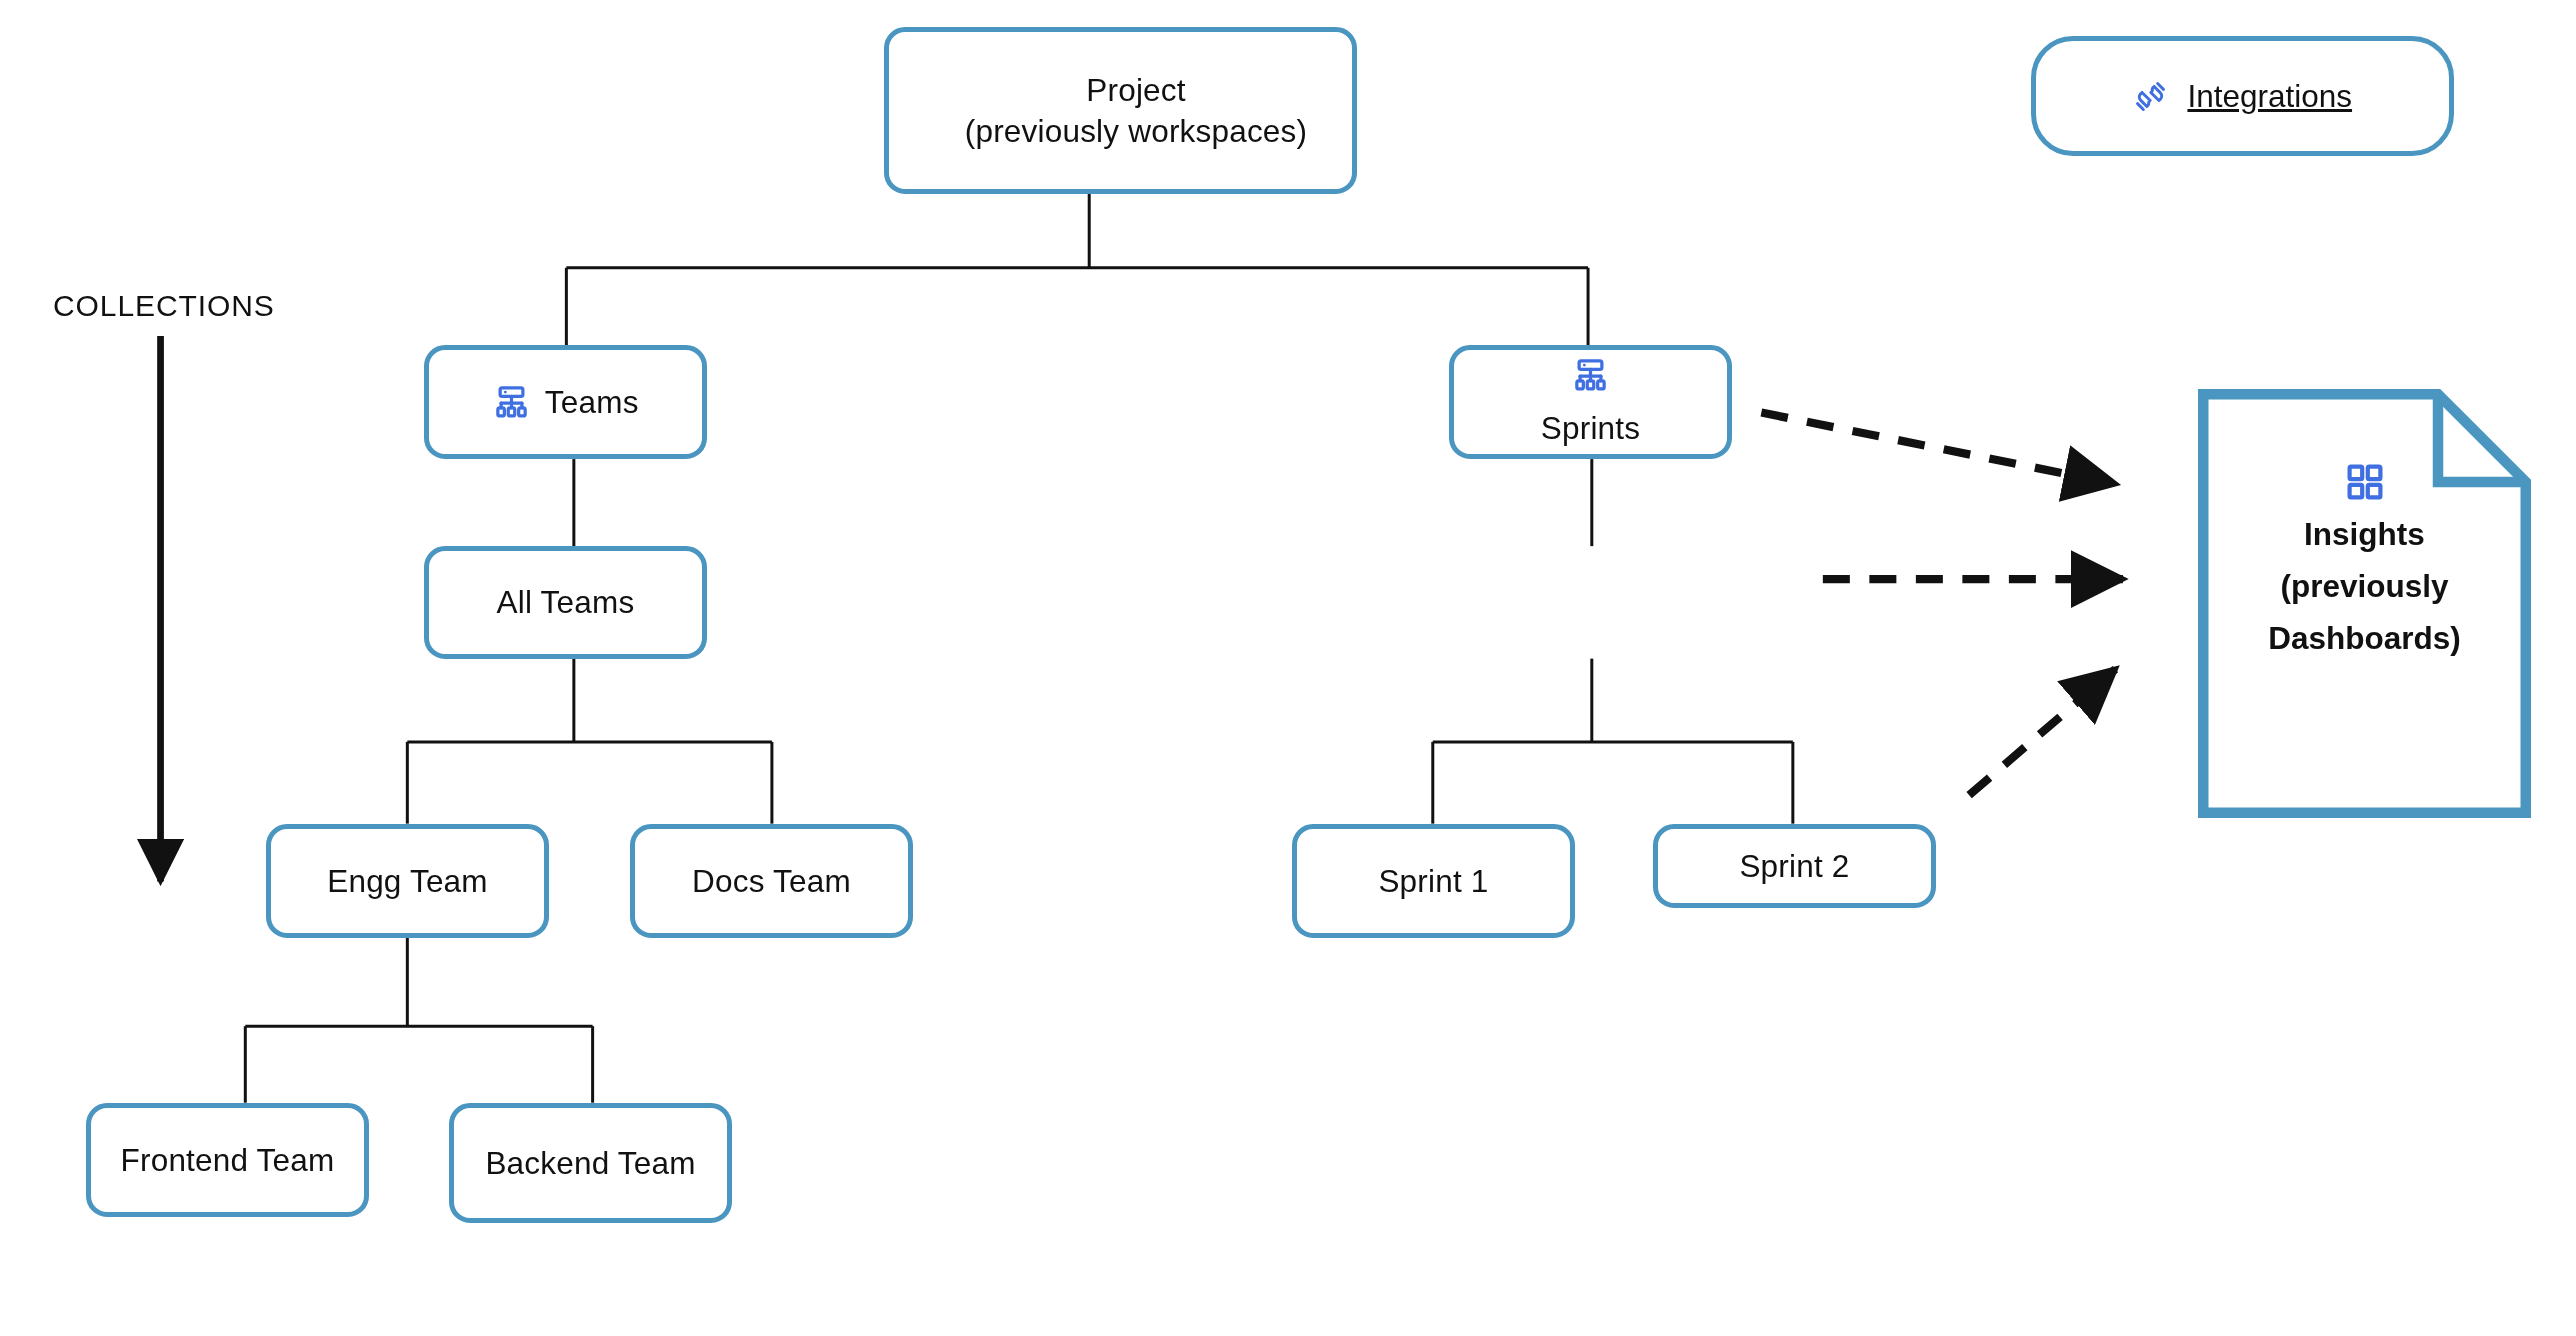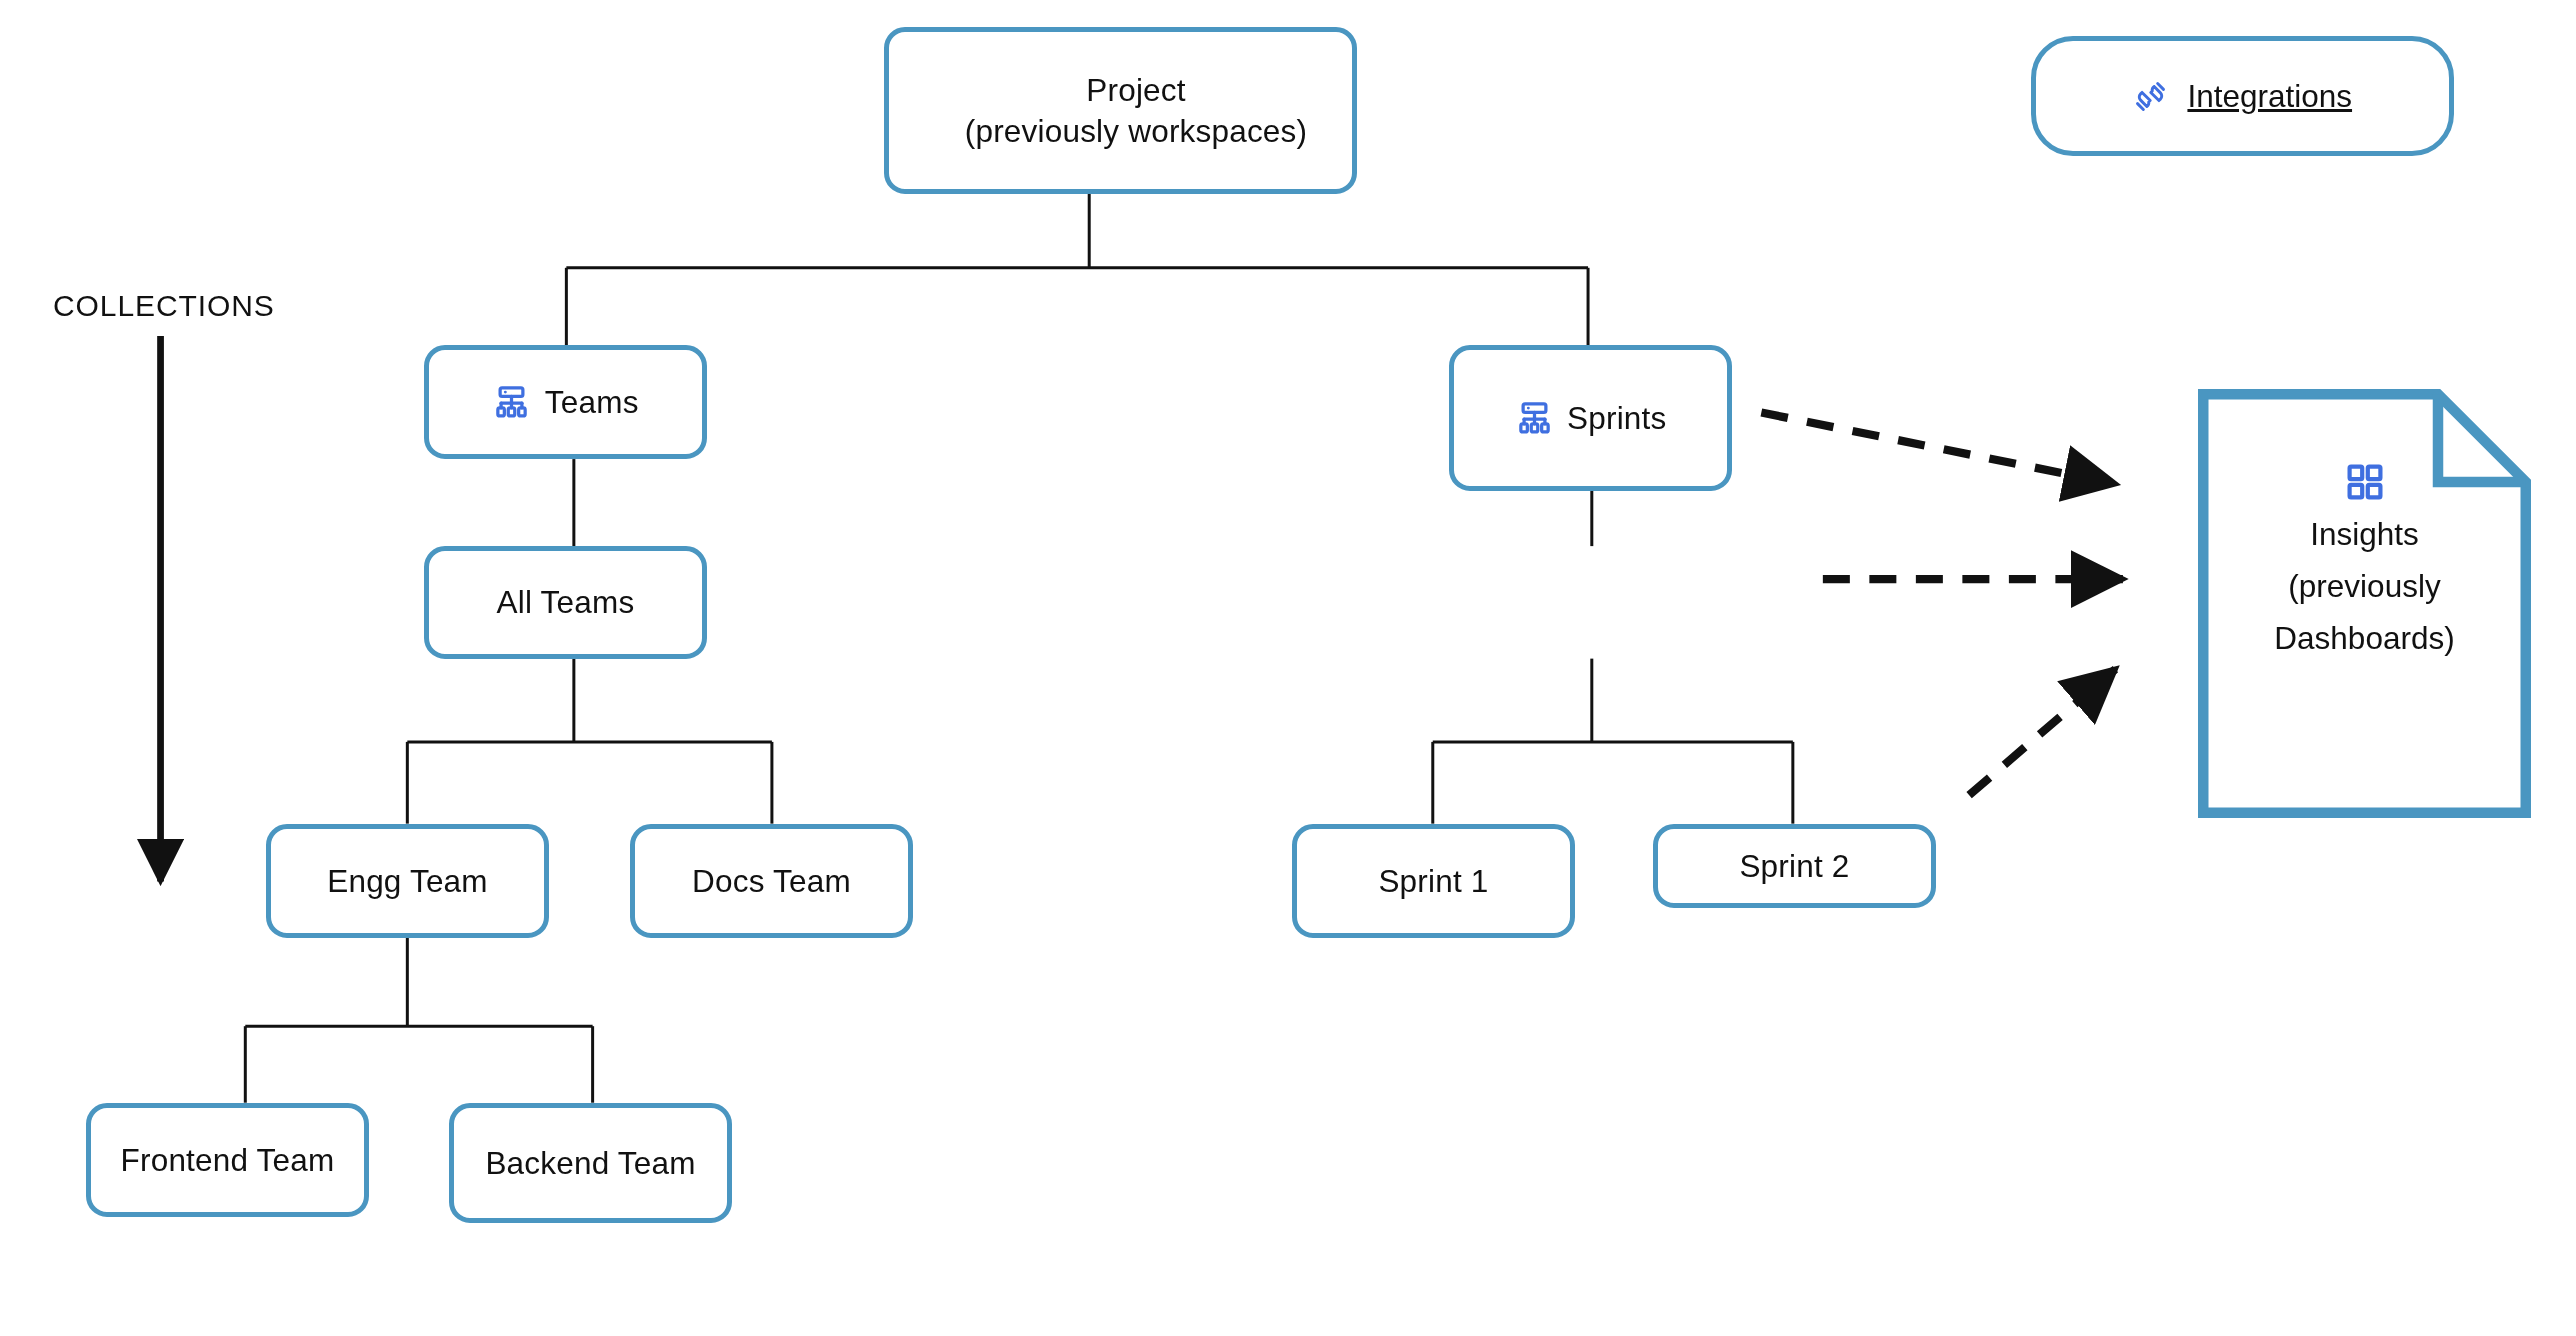--- a/index.html
+++ b/index.html
@@ -73,20 +73,21 @@
     position: absolute;
     color: #111111;
     font-size: 30px;
     letter-spacing: 0.9px;
     white-space: nowrap;
   }
 
   
   .doc {
     position: absolute;
+    font-weight: bold;
   }
   .doc .doc-body {
     position: absolute;
     left: 0;
     top: 0;
     width: 100%;
     height: 100%;
   }
   .doc .doc-content {
     position: absolute;
@@ -181,21 +182,21 @@
         <path d="M12 12.4 V15.3"></path>
         <path d="M18.4 12.4 V15.3"></path>
         <rect x="3.6" y="15.3" width="4" height="5" rx="1.1"></rect>
         <rect x="10" y="15.3" width="4" height="5" rx="1.1"></rect>
         <rect x="16.4" y="15.3" width="4" height="5" rx="1.1"></rect>
       </svg>
     </span>
     <span class="label">Teams</span>
   </div>
 
-  <div class="node" style="left:1449px; top:345px; width:283px; height:146px;">
+  <div class="node" style="left:1449px; top:345px; width:283px; height:114px;flex-direction:column;">
     <span class="icon">
       <svg width="39" height="39" viewBox="0 0 24 24" fill="none" stroke="#3f6fe0" stroke-width="2" stroke-linecap="round" stroke-linejoin="round">
         <rect x="5" y="3" width="14" height="5.2" rx="1.2"></rect>
         <circle cx="8.2" cy="5.6" r="0.9" fill="#3f6fe0" stroke="none"></circle>
         <path d="M12 8.2 V12.4"></path>
         <path d="M5.6 12.4 H18.4"></path>
         <path d="M5.6 12.4 V15.3"></path>
         <path d="M12 12.4 V15.3"></path>
         <path d="M18.4 12.4 V15.3"></path>
         <rect x="3.6" y="15.3" width="4" height="5" rx="1.1"></rect>

